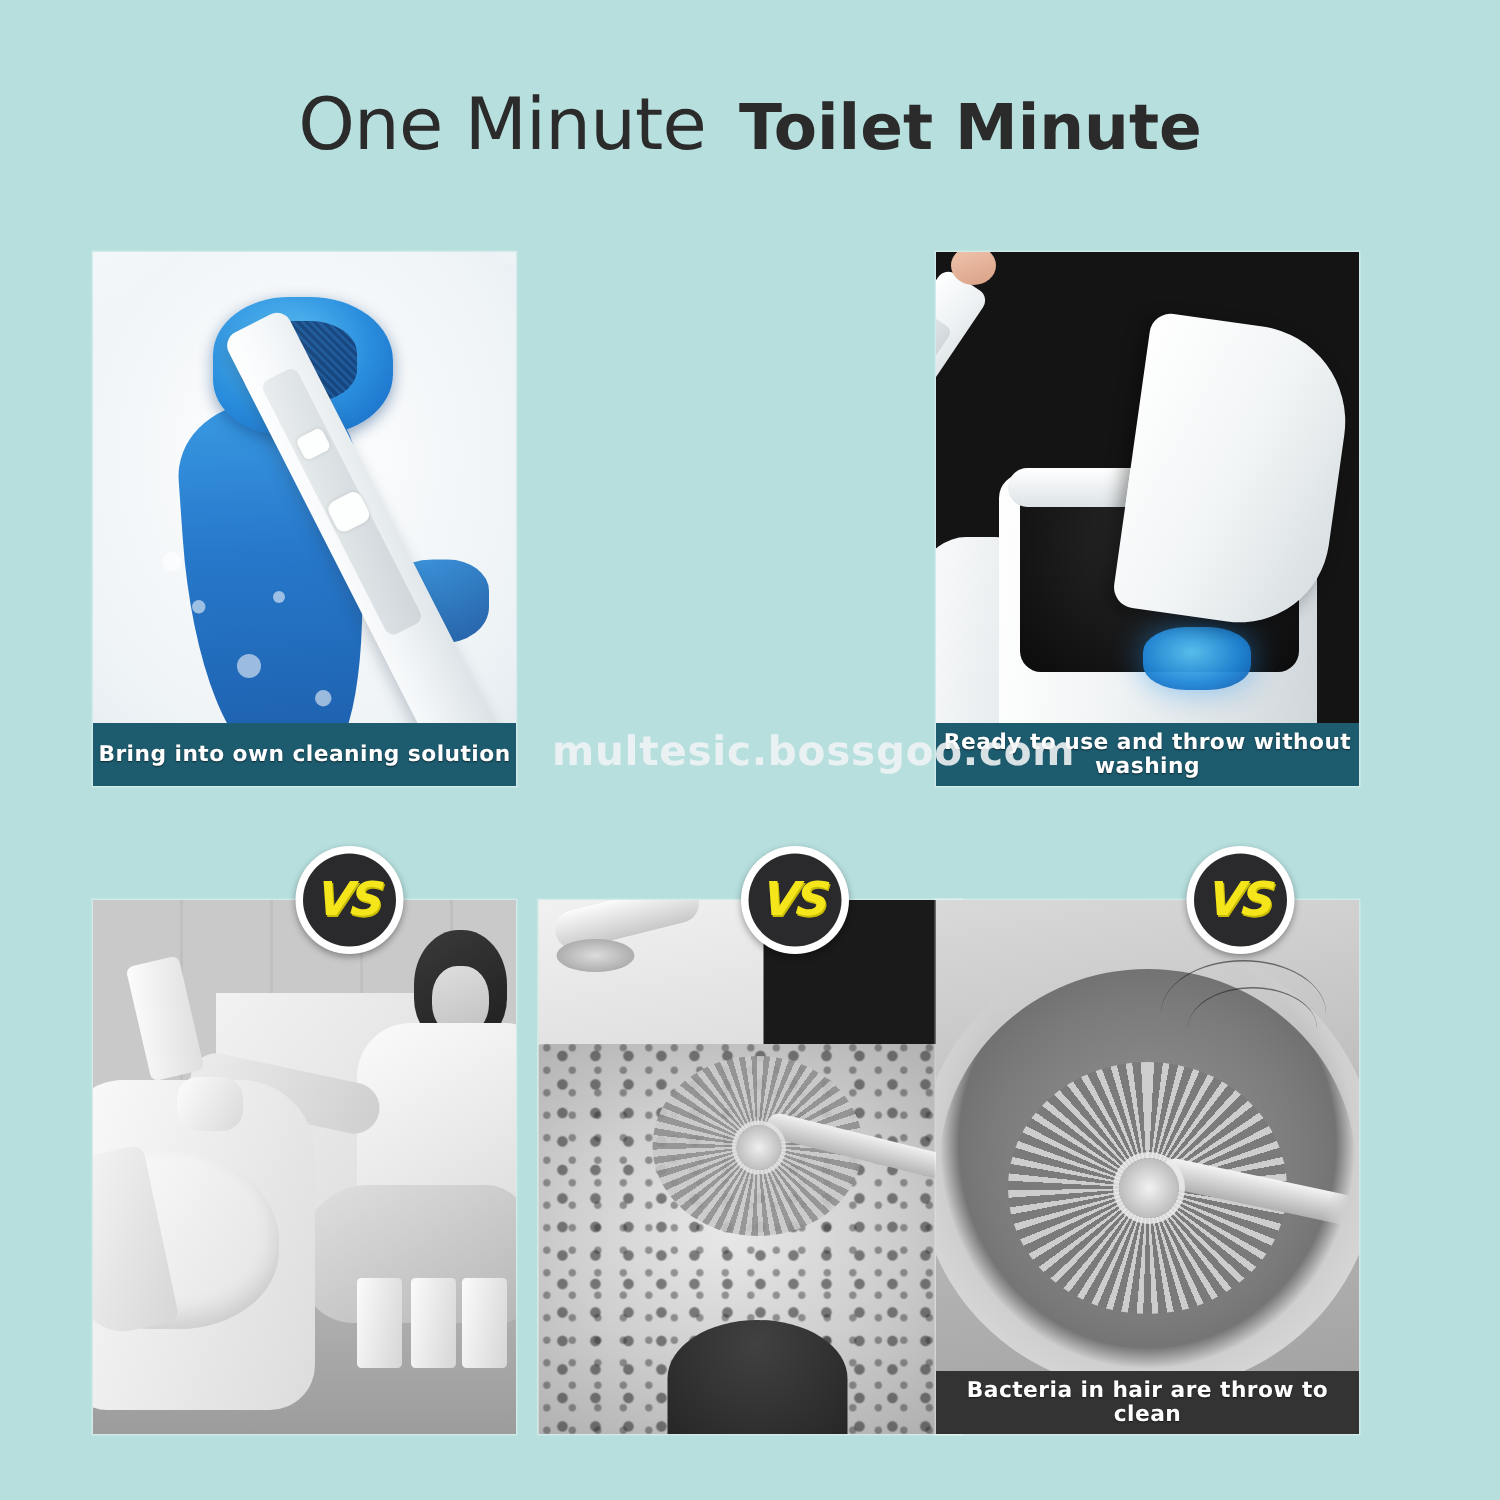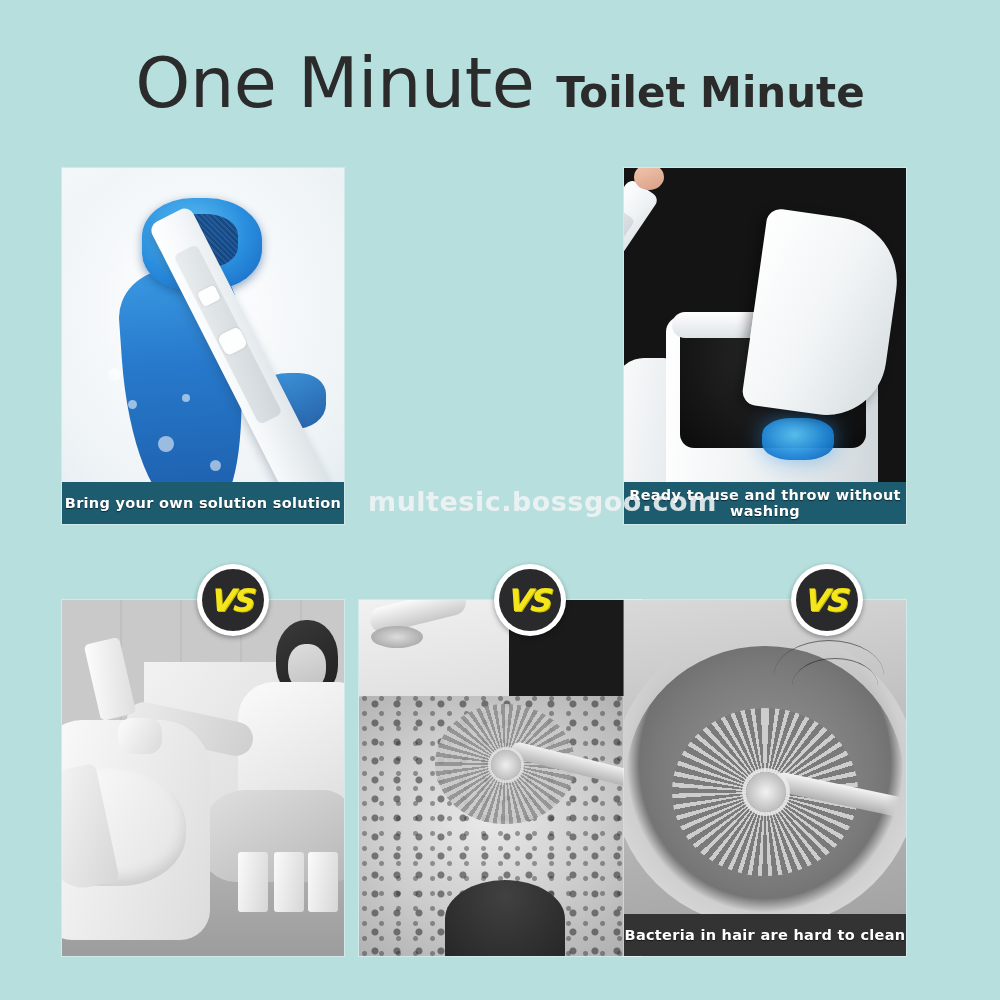--- a/index.html
+++ b/index.html
@@ -12,21 +12,21 @@
     position:relative;
   }
 
   
   .title-bar{
     position:absolute;left:0;top:46px;width:1000px;height:80px;
     display:flex;align-items:baseline;justify-content:center;
     white-space:nowrap;
   }
   .title-main{
-    font-size:70px;line-height:74px;font-weight:400;
+    font-size:48px;line-height:74px;font-weight:400;
     color:#2b2b2b;letter-spacing:-0.5px;
     font-family:"DejaVu Sans","Liberation Sans",sans-serif;
   }
   .title-sub{
     font-size:42px;line-height:42px;font-weight:700;
     color:#2b2b2b;margin-left:22px;letter-spacing:0px;
     font-family:"DejaVu Sans","Liberation Sans",sans-serif;
   }
 
   
@@ -344,21 +344,21 @@
       <div class="bub" style="left:66px;top:232px;width:9px;height:9px;"></div>
       <div class="bub" style="left:96px;top:268px;width:16px;height:16px;"></div>
       <div class="bub" style="left:120px;top:226px;width:8px;height:8px;"></div>
       <div class="bub" style="left:148px;top:292px;width:11px;height:11px;"></div>
       <div class="handle">
         <div class="grip"></div>
         <div class="btn1"></div>
         <div class="btn2"></div>
       </div>
     </div>
-    <div class="caption teal">Bring your own solution solution</div>
+    <div class="caption teal">Bring into own cleaning solution</div>
   </div>
 
 
   <div class="panel r0 c2">
     <div class="photo p3">
       <div class="side-obj"></div>
       <div class="bin-body"></div>
       <div class="bin-mouth"></div>
       <div class="blue-head"></div>
       <div class="bin-rim"></div>
@@ -411,21 +411,21 @@
   <div class="panel r1 c2">
     <div class="photo p6">
       <div class="water"></div>
       <div class="brush6"></div>
       <div class="rod6"></div>
       <div class="hub6"></div>
       <div class="rim6"></div>
       <div class="hair" style="left:150px;top:40px;width:110px;height:70px;"></div>
       <div class="hair" style="left:168px;top:58px;width:86px;height:54px;"></div>
     </div>
-    <div class="caption dark">Bacteria in hair are hard to clean</div>
+    <div class="caption dark">Bacteria in hair are throw to clean</div>
   </div>
 
   <div class="vs-badge" style="left:135px;top:396px;">
     <div class="vs-inner">
       <span class="vs-text">VS</span>
     </div>
   </div>
   <div class="vs-badge" style="left:432px;top:396px;">
     <div class="vs-inner">
       <span class="vs-text">VS</span>

